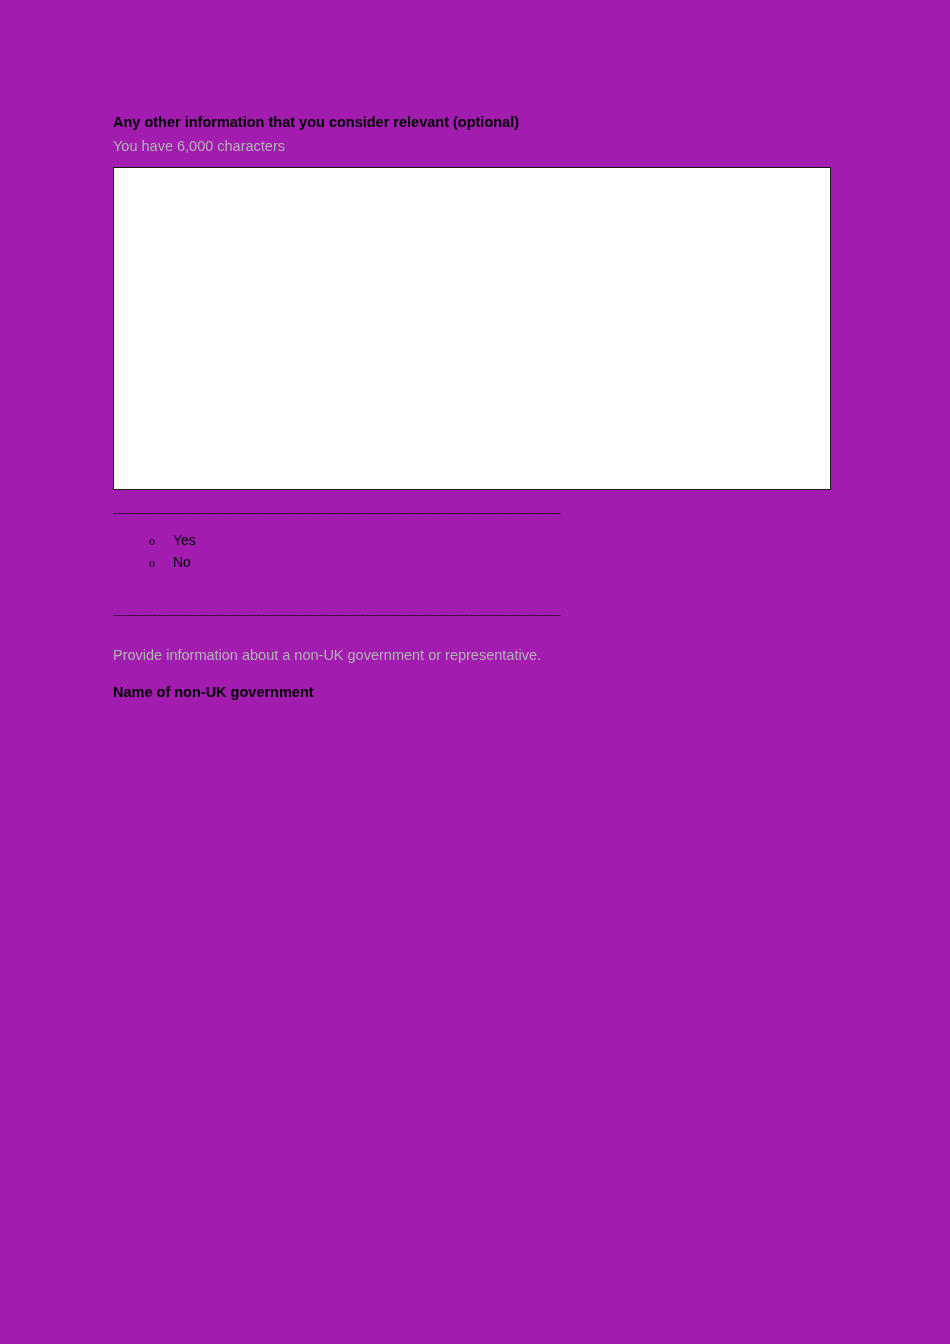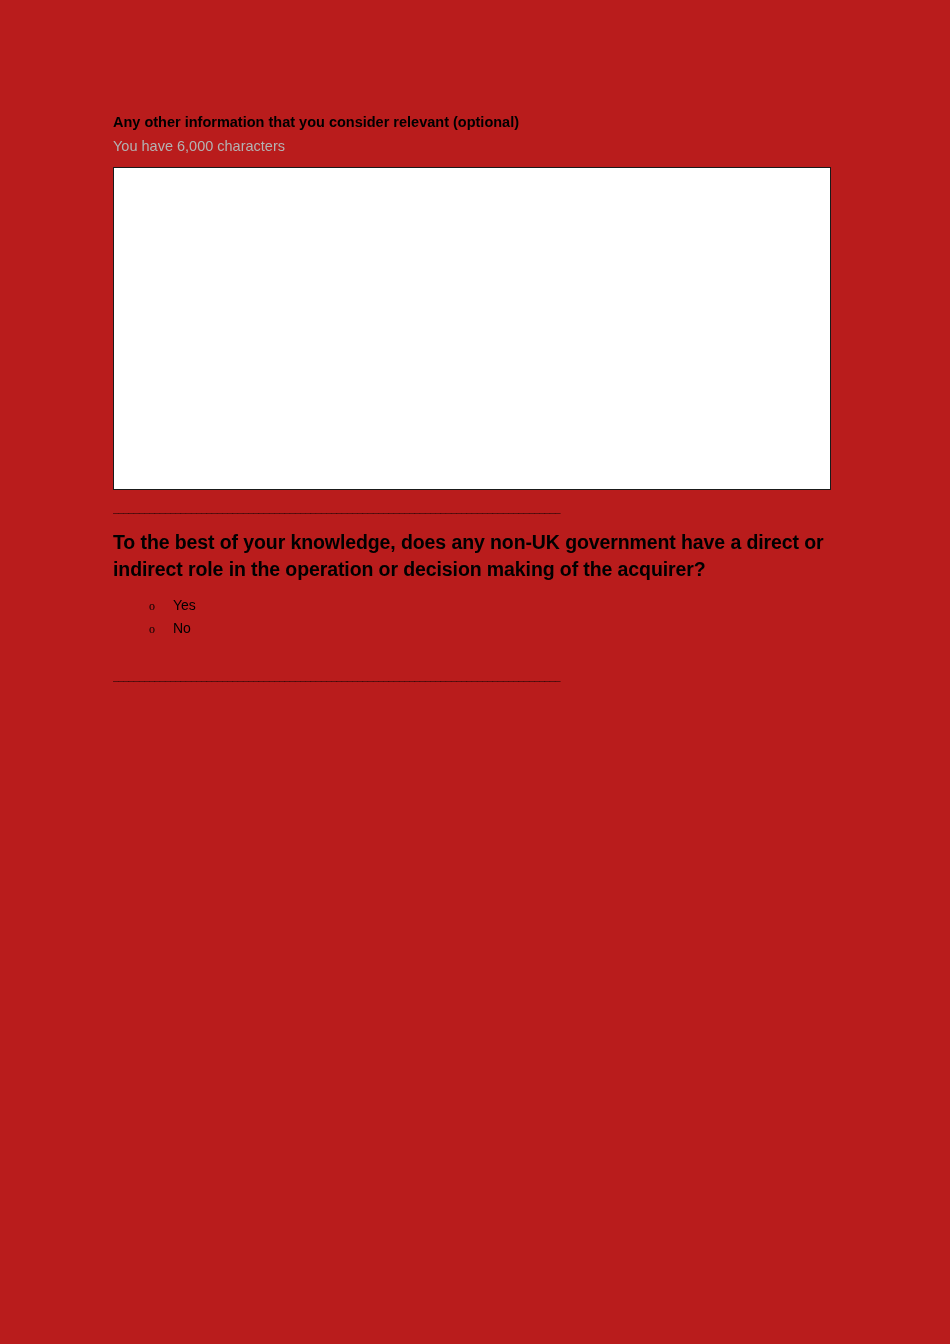--- a/index.html
+++ b/index.html
@@ -14,21 +14,21 @@
     color: #000000;
     position: relative;
     overflow: hidden;
   }
   .page {
     position: absolute;
     top: 0;
     left: 0;
     width: 950px;
     height: 1344px;
-    background: #b91c1c;
+    background: #a21caf;
   }
   .content {
     position: absolute;
     left: 113px;
     top: 112px;
     width: 722px;
   }
 
   .field-label {
     font-size: 14.5px;
@@ -109,35 +109,36 @@
 
     <div>
       <p class="field-label">Any other information that you consider relevant (optional)</p>
       <p class="hint">You have 6,000 characters</p>
       <div class="textarea-box" placeholder=""></div>
     </div>
 
     <div class="rule">______________________________________________________________________________________</div>
 
     <div>
-      <h2 class="question">To the best of your knowledge, does any non-UK government have a direct or indirect role in the operation or decision making of the acquirer?</h2>
       <ul class="radio-list">
         <li class="radio-item">
           <span class="radio-marker">o</span>
           <span class="radio-label">Yes</span>
         </li>
         <li class="radio-item">
           <span class="radio-marker">o</span>
           <span class="radio-label">No</span>
         </li>
       </ul>
     </div>
 
     <div class="section-gap-1"></div>
 
     <div class="rule">______________________________________________________________________________________</div>
 
     <div>
       <div class="section-gap-2"></div>
+      <p class="hint">Provide information about a non-UK government or representative.</p>
+      <p class="subhead">Name of non-UK government</p>
     </div>
 
   </div>
 </div>
 
 </body></html>

